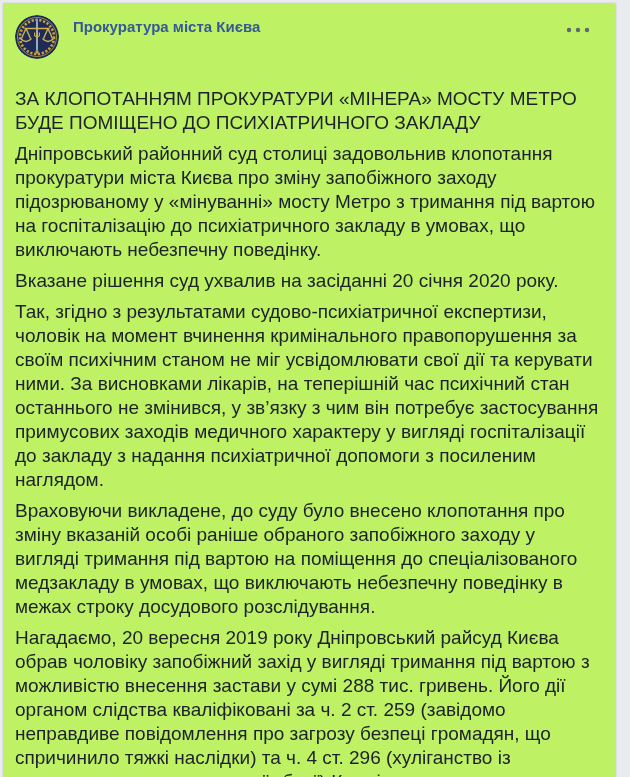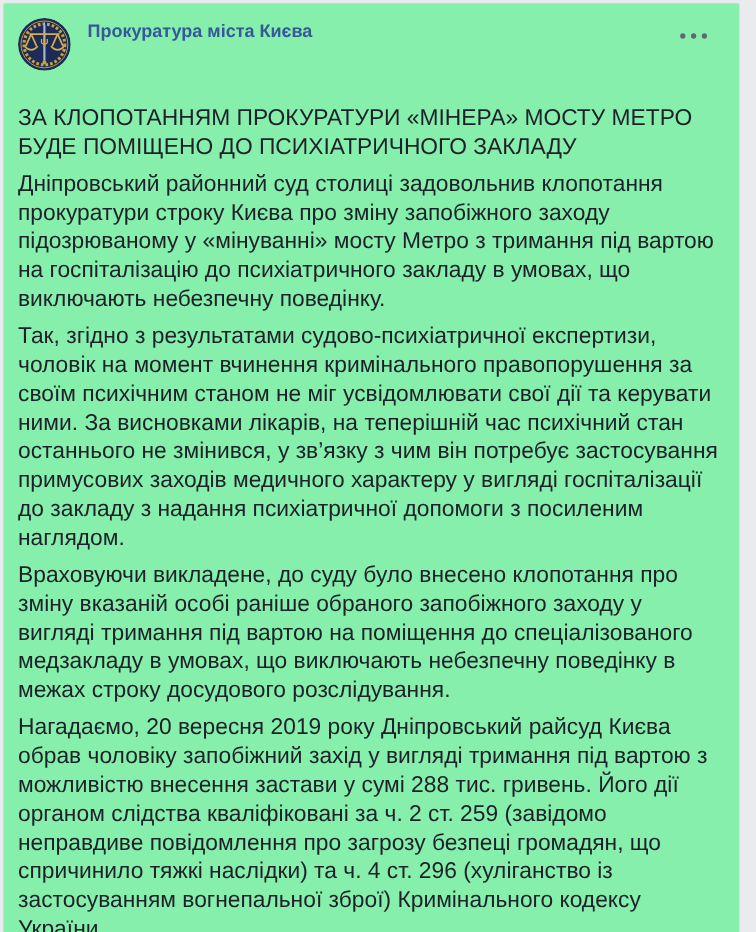--- a/index.html
+++ b/index.html
@@ -14,21 +14,21 @@
     position: relative;
     font-family: "Liberation Sans", sans-serif;
   }
   .card {
     position: absolute;
     left: 2px;
     top: 2px;
     width: 615px;
     height: 775px;
     box-sizing: border-box;
-    background: #86efac;
+    background: #bef264;
     border: 1px solid #dddfe2;
     border-bottom: none;
     border-radius: 3px 3px 0 0;
   }
   .post-header {
     display: flex;
     align-items: flex-start;
     padding: 12px 12px 0 12px;
     position: relative;
   }
@@ -129,20 +129,21 @@
           <circle cx="3" cy="3" r="2.2" fill="#616770"></circle>
           <circle cx="12" cy="3" r="2.2" fill="#616770"></circle>
           <circle cx="21" cy="3" r="2.2" fill="#616770"></circle>
         </svg>
       </div>
 
     </header>
 
     <div class="post-body">
       <p>ЗА КЛОПОТАННЯМ ПРОКУРАТУРИ «МІНЕРА» МОСТУ МЕТРО БУДЕ ПОМІЩЕНО ДО ПСИХІАТРИЧНОГО ЗАКЛАДУ</p>
-      <p>Дніпровський районний суд столиці задовольнив клопотання прокуратури строку Києва про зміну запобіжного заходу підозрюваному у «мінуванні» мосту Метро з тримання під вартою на госпіталізацію до психіатричного закладу в умовах, що виключають небезпечну поведінку.</p>
+      <p>Дніпровський районний суд столиці задовольнив клопотання прокуратури міста Києва про зміну запобіжного заходу підозрюваному у «мінуванні» мосту Метро з тримання під вартою на госпіталізацію до психіатричного закладу в умовах, що виключають небезпечну поведінку.</p>
+      <p>Вказане рішення суд ухвалив на засіданні 20 січня 2020 року.</p>
       <p>Так, згідно з результатами судово-психіатричної експертизи, чоловік на момент вчинення кримінального правопорушення за своїм психічним станом не міг усвідомлювати свої дії та керувати ними. За висновками лікарів, на теперішній час психічний стан останнього не змінився, у зв’язку з чим він потребує застосування примусових заходів медичного характеру у вигляді госпіталізації до закладу з надання психіатричної допомоги з посиленим наглядом.</p>
       <p>Враховуючи викладене, до суду було внесено клопотання про зміну вказаній особі раніше обраного запобіжного заходу у вигляді тримання під вартою на поміщення до спеціалізованого медзакладу в умовах, що виключають небезпечну поведінку в межах строку досудового розслідування.</p>
       <p>Нагадаємо, 20 вересня 2019 року Дніпровський райсуд Києва обрав чоловіку запобіжний захід у вигляді тримання під вартою з можливістю внесення застави у сумі 288 тис. гривень. Його дії органом слідства кваліфіковані за ч. 2 ст. 259 (завідомо неправдиве повідомлення про загрозу безпеці громадян, що спричинило тяжкі наслідки) та ч. 4 ст. 296 (хуліганство із застосуванням вогнепальної зброї) Кримінального кодексу України.</p>
     </div>
 
   </article>
 </div>
 
 </body></html>

